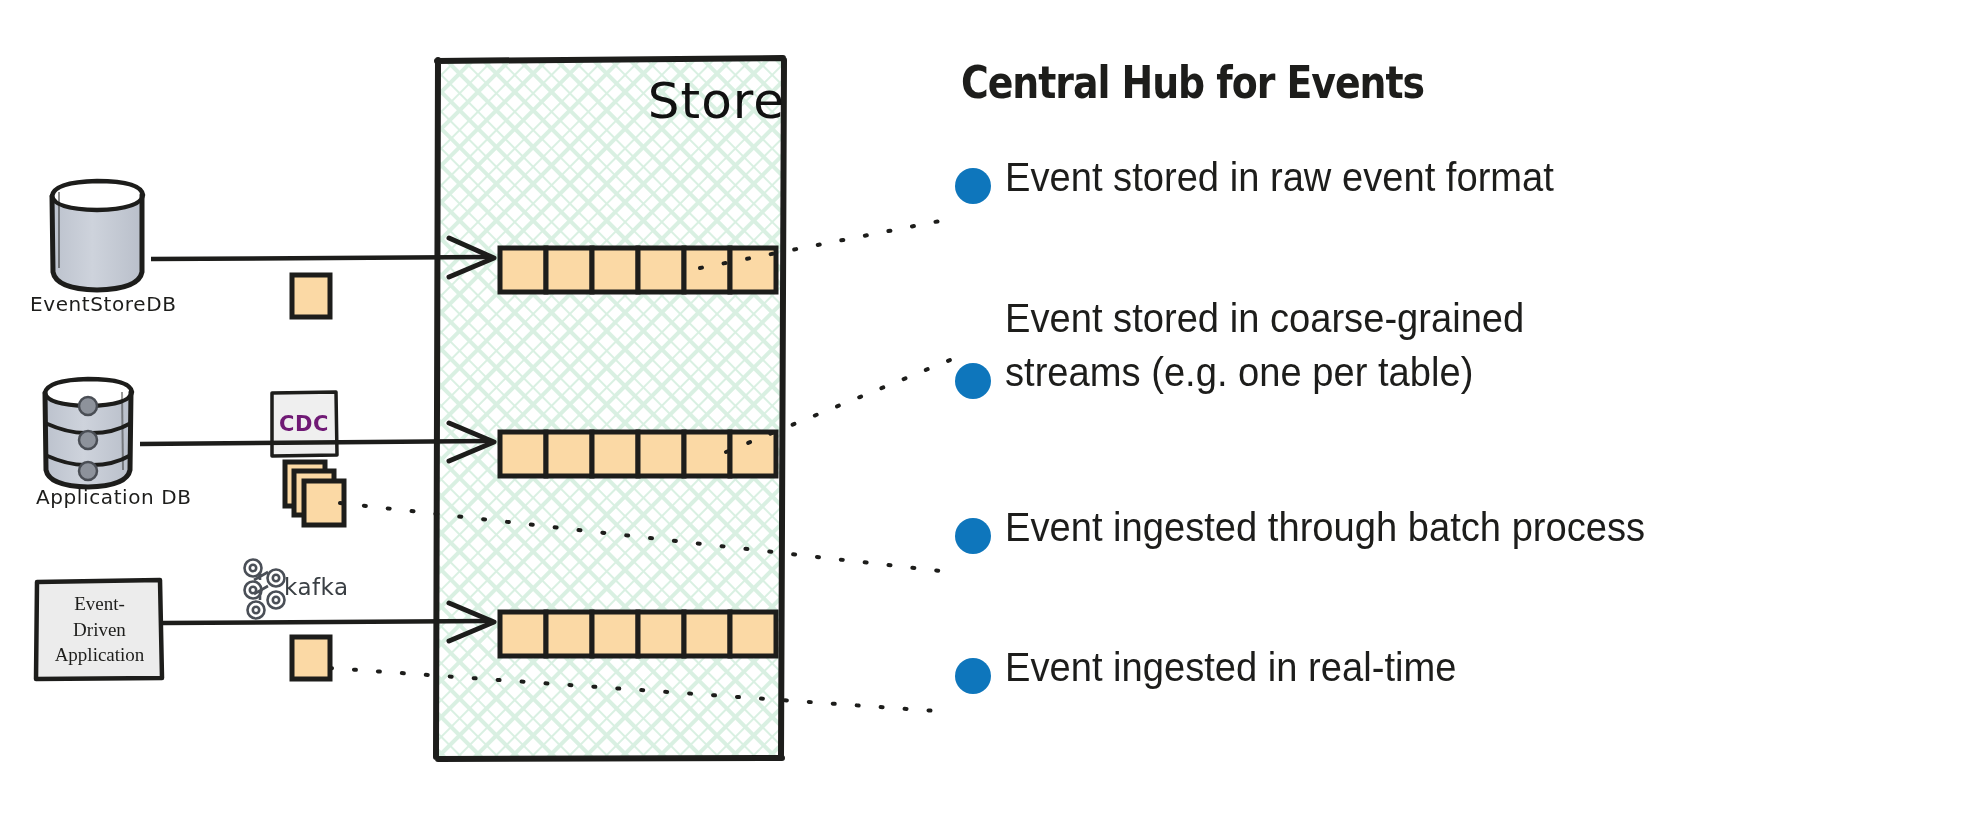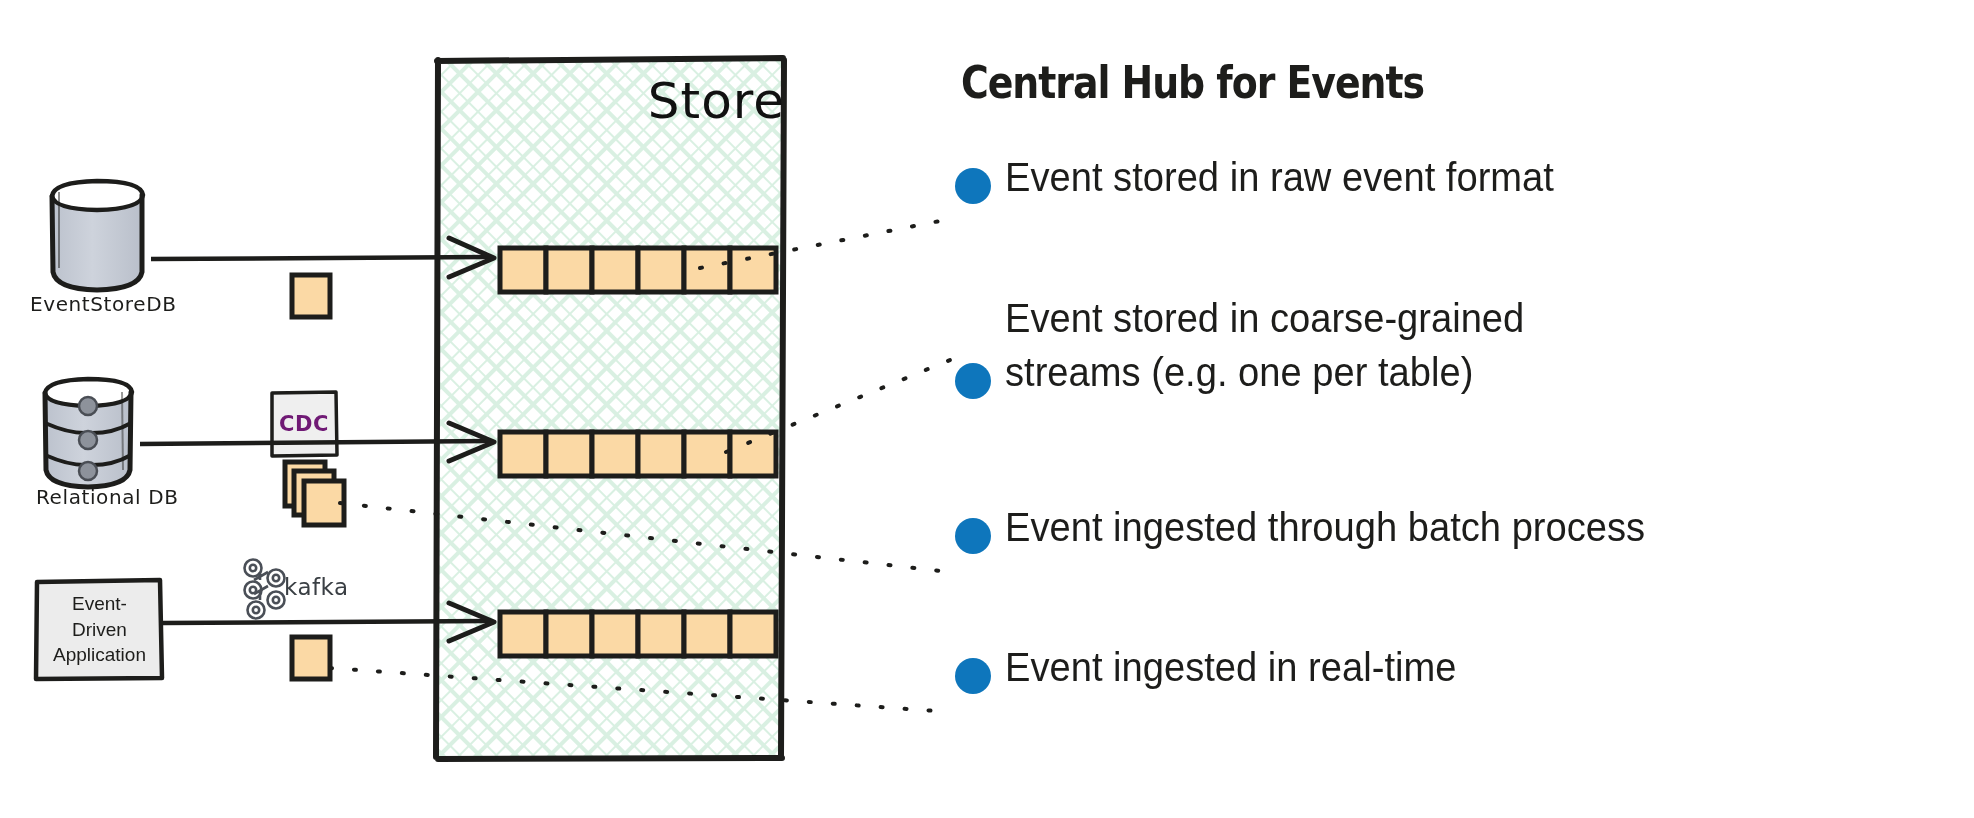--- a/index.html
+++ b/index.html
@@ -111,21 +111,21 @@
     color: #701a75;
     letter-spacing: 0.5px;
     font-weight: bold;
   }
   .lbl-eda {
     position: absolute;
     left: 38px; top: 583px;
     width: 123px; height: 93px;
     display: flex; flex-direction: column;
     align-items: center; justify-content: center;
-    font-family: Liberation Sans, sans-serif;
+    font-family: Liberation Serif, serif;
     font-size: 19px;
     line-height: 1.35;
     color: #1d1d1b;
     text-align: center;
   }
   .store-title {
     position: absolute;
     left: 435px;
     top: 72px;
     width: 350px;
@@ -260,21 +260,21 @@
       <path d="M700 268 L950 219"></path>
       <path d="M726 452 L950 360"></path>
       <path d="M340 503 L950 572"></path>
       <path d="M330 668 L950 712"></path>
     </g>
   </svg>
 
   <div class="store-title">Store</div>
 
   <div class="hand lbl-eventstoredb">EventStoreDB</div>
-  <div class="hand lbl-relationaldb">Relational DB</div>
+  <div class="hand lbl-relationaldb">Application DB</div>
   <div class="lbl-cdc">CDC</div>
   <div class="hand lbl-kafka">kafka</div>
   <div class="lbl-eda" style="white-space:pre-line">Event-
 Driven
 Application</div>
 
   <div class="panel">
     <div class="panel-title">Central Hub for Events</div>
 
     <div class="bullets">

